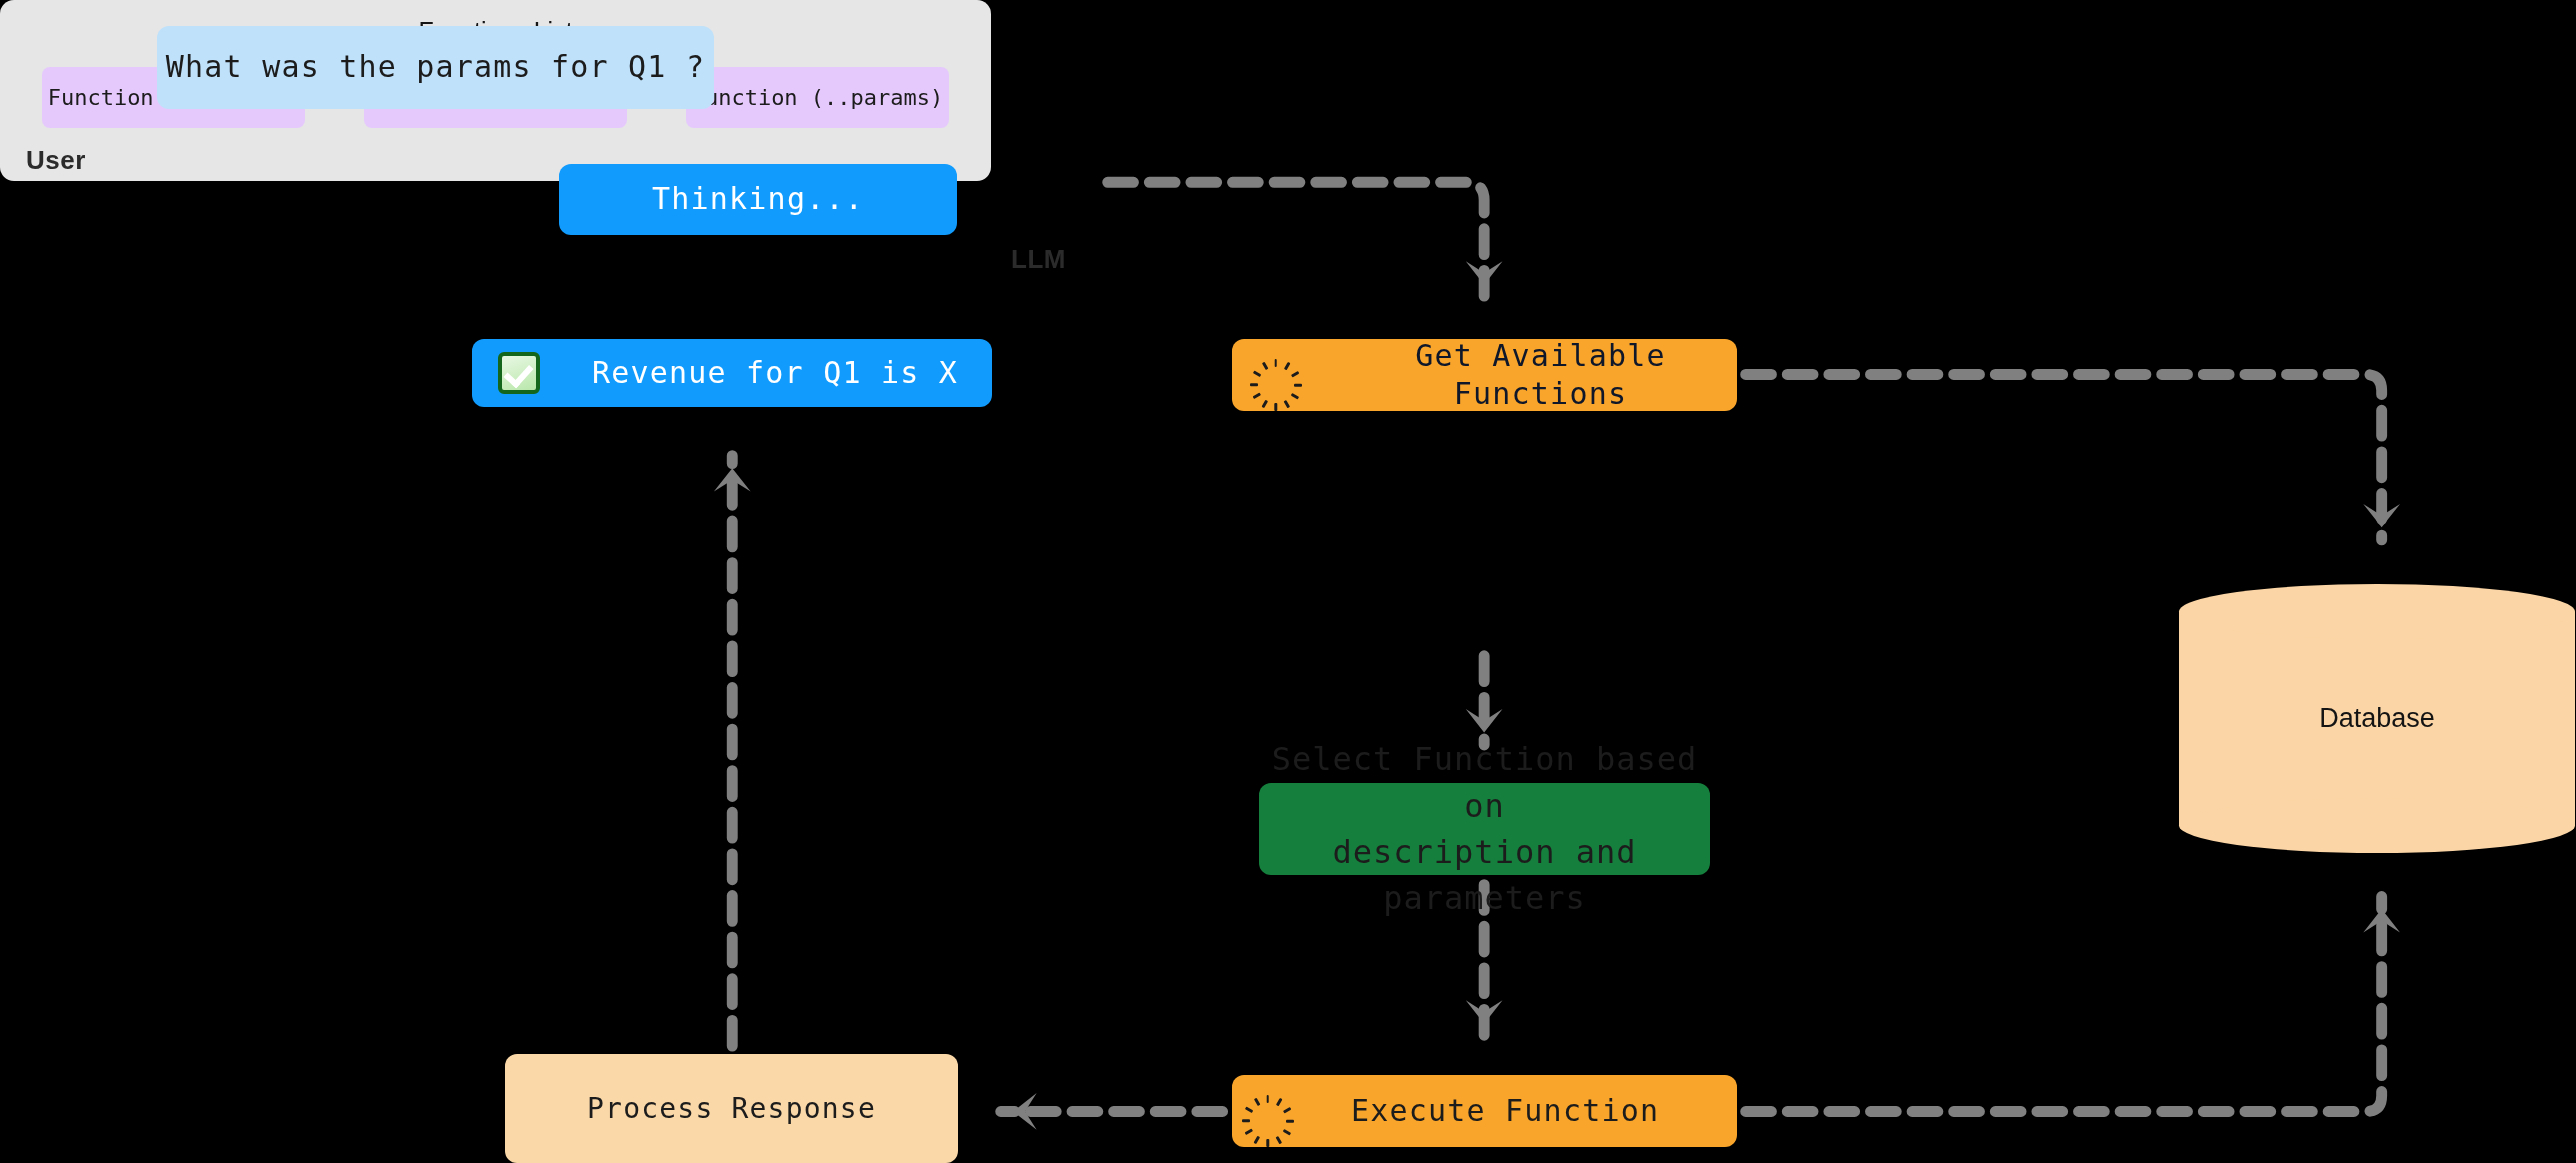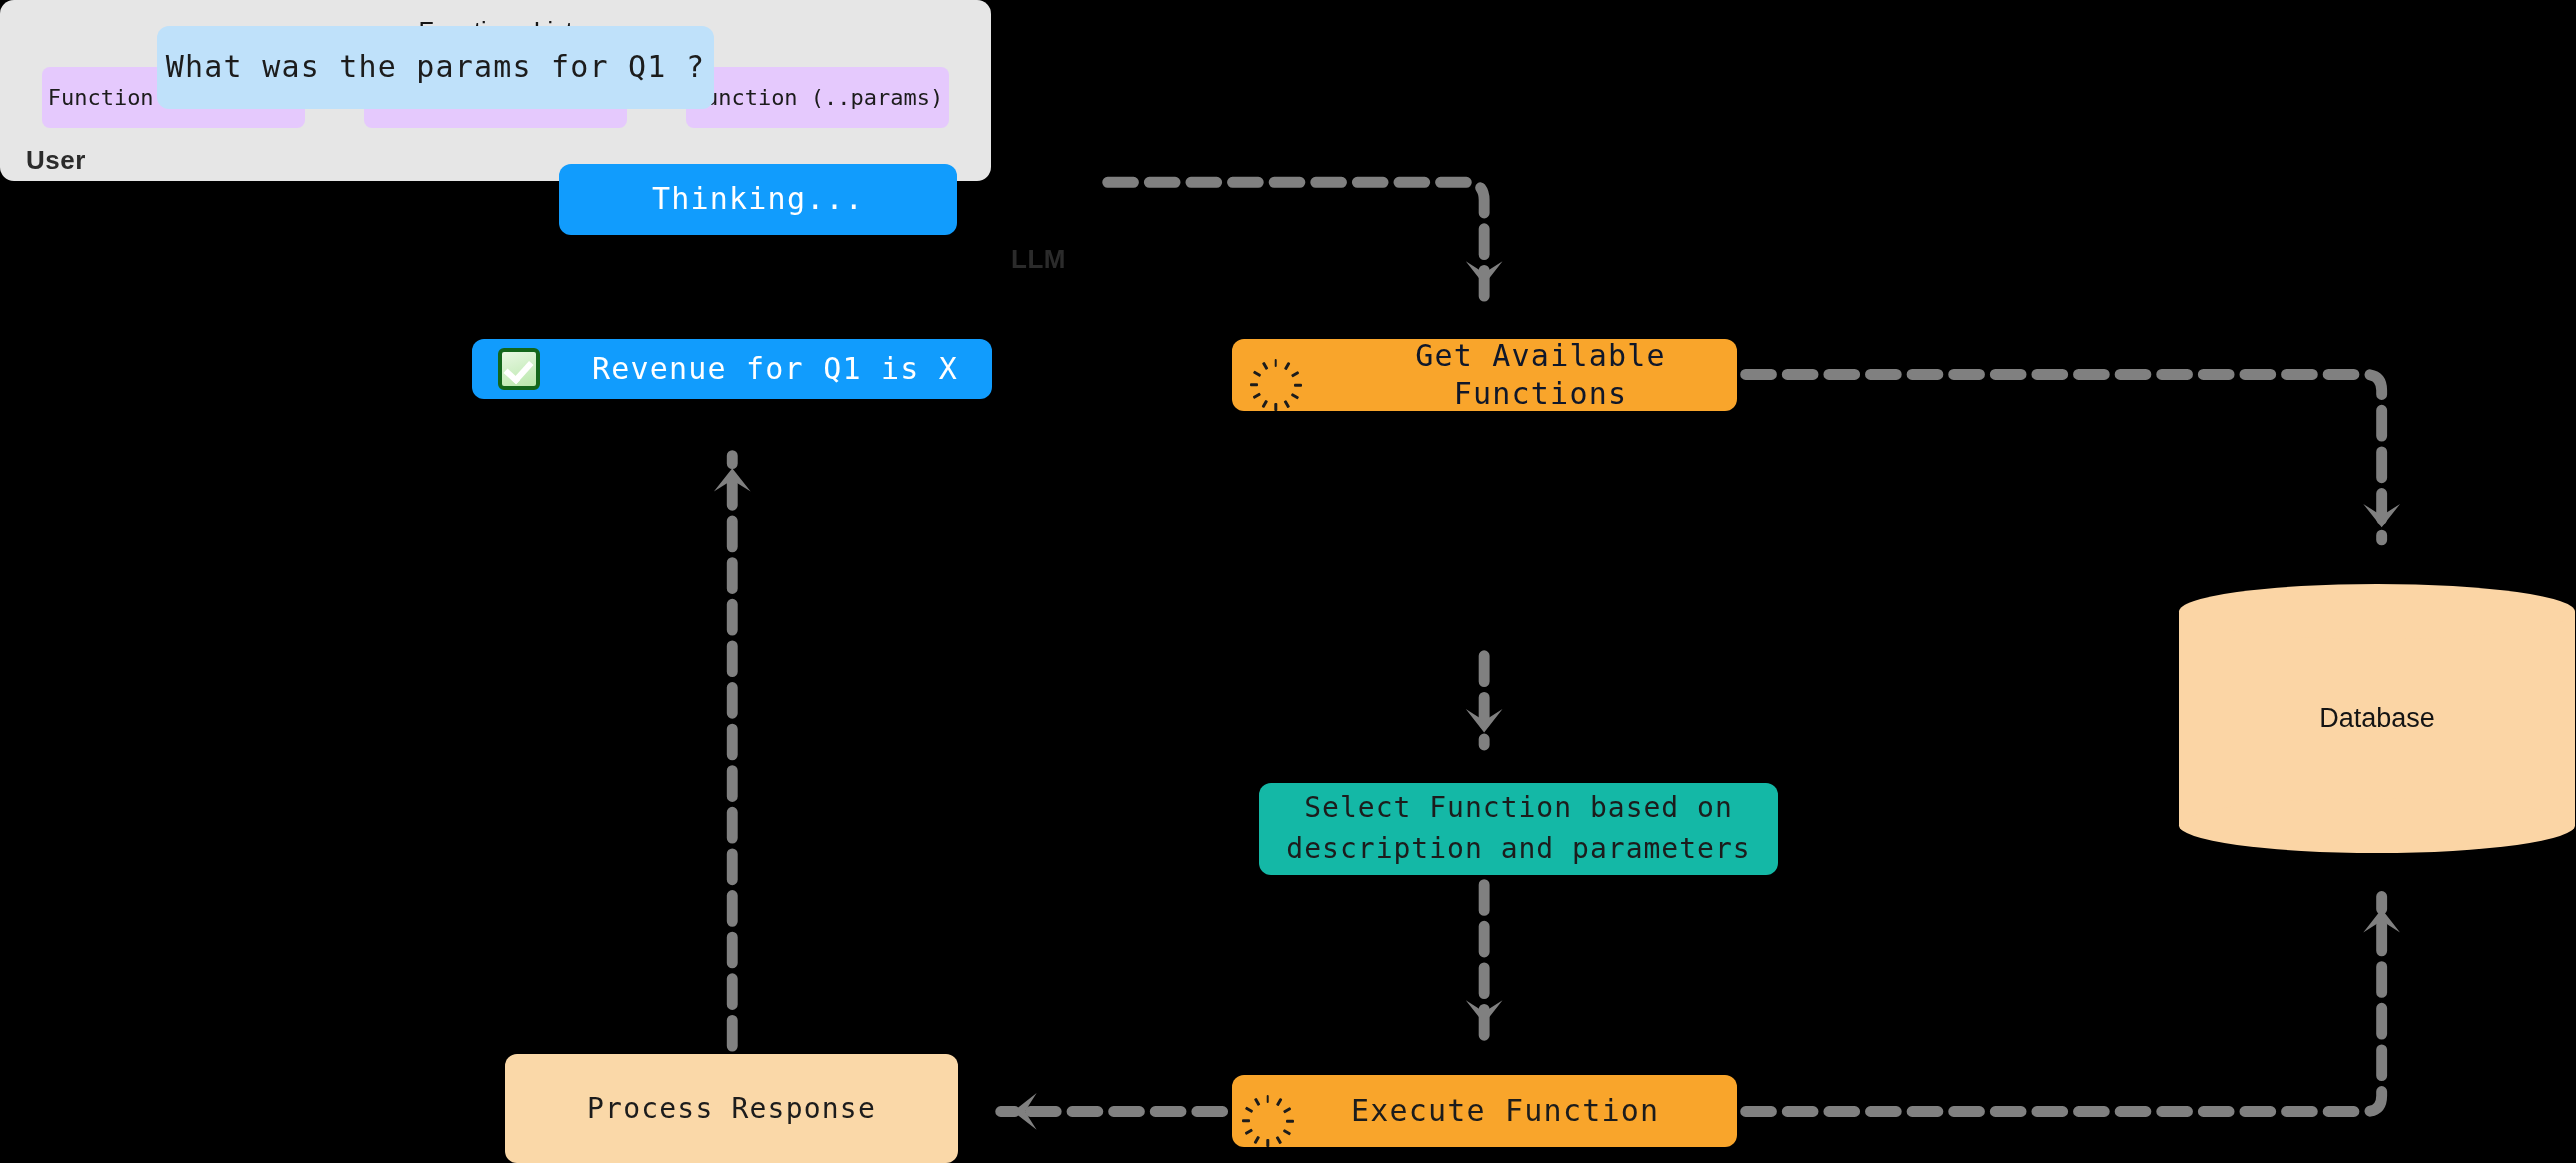--- a/index.html
+++ b/index.html
@@ -60,21 +60,21 @@
     width: 398px; height: 71px;
     background: #119cfd;
     color: #ffffff;
     font-size: 30px;
     letter-spacing: 1.2px;
   }
 
   
   #answer {
     left: 472px; top: 339px;
-    width: 520px; height: 60px;
+    width: 520px; height: 68px;
     background: #119cfd;
     color: #ffffff;
     font-size: 30px;
     letter-spacing: 1.2px;
     justify-content: flex-start;
     padding-left: 26px;
   }
   #answer .label { margin-left: 52px; }
 
   .check-icon {
@@ -156,24 +156,24 @@
     justify-content: center;
     font-family: "DejaVu Sans Mono", monospace;
     font-size: 22px;
     color: #1c1c1c;
     box-sizing: border-box;
   }
 
   
   #select-function {
     left: 1259px; top: 783px;
-    width: 519px; height: 92px;
-    background: #14b8a6;
-    color: #1c1c1c;
-    font-size: 28px;
+    width: 451px; height: 92px;
+    background: #15803d;
+    color: #1c1c1c;
+    font-size: 32px;
     letter-spacing: 1px;
     line-height: 1.45;
   }
 
   
   #execute-function {
     left: 1232px; top: 1075px;
     width: 505px; height: 72px;
     background: #f9a52b;
     color: #1c1c1c;

